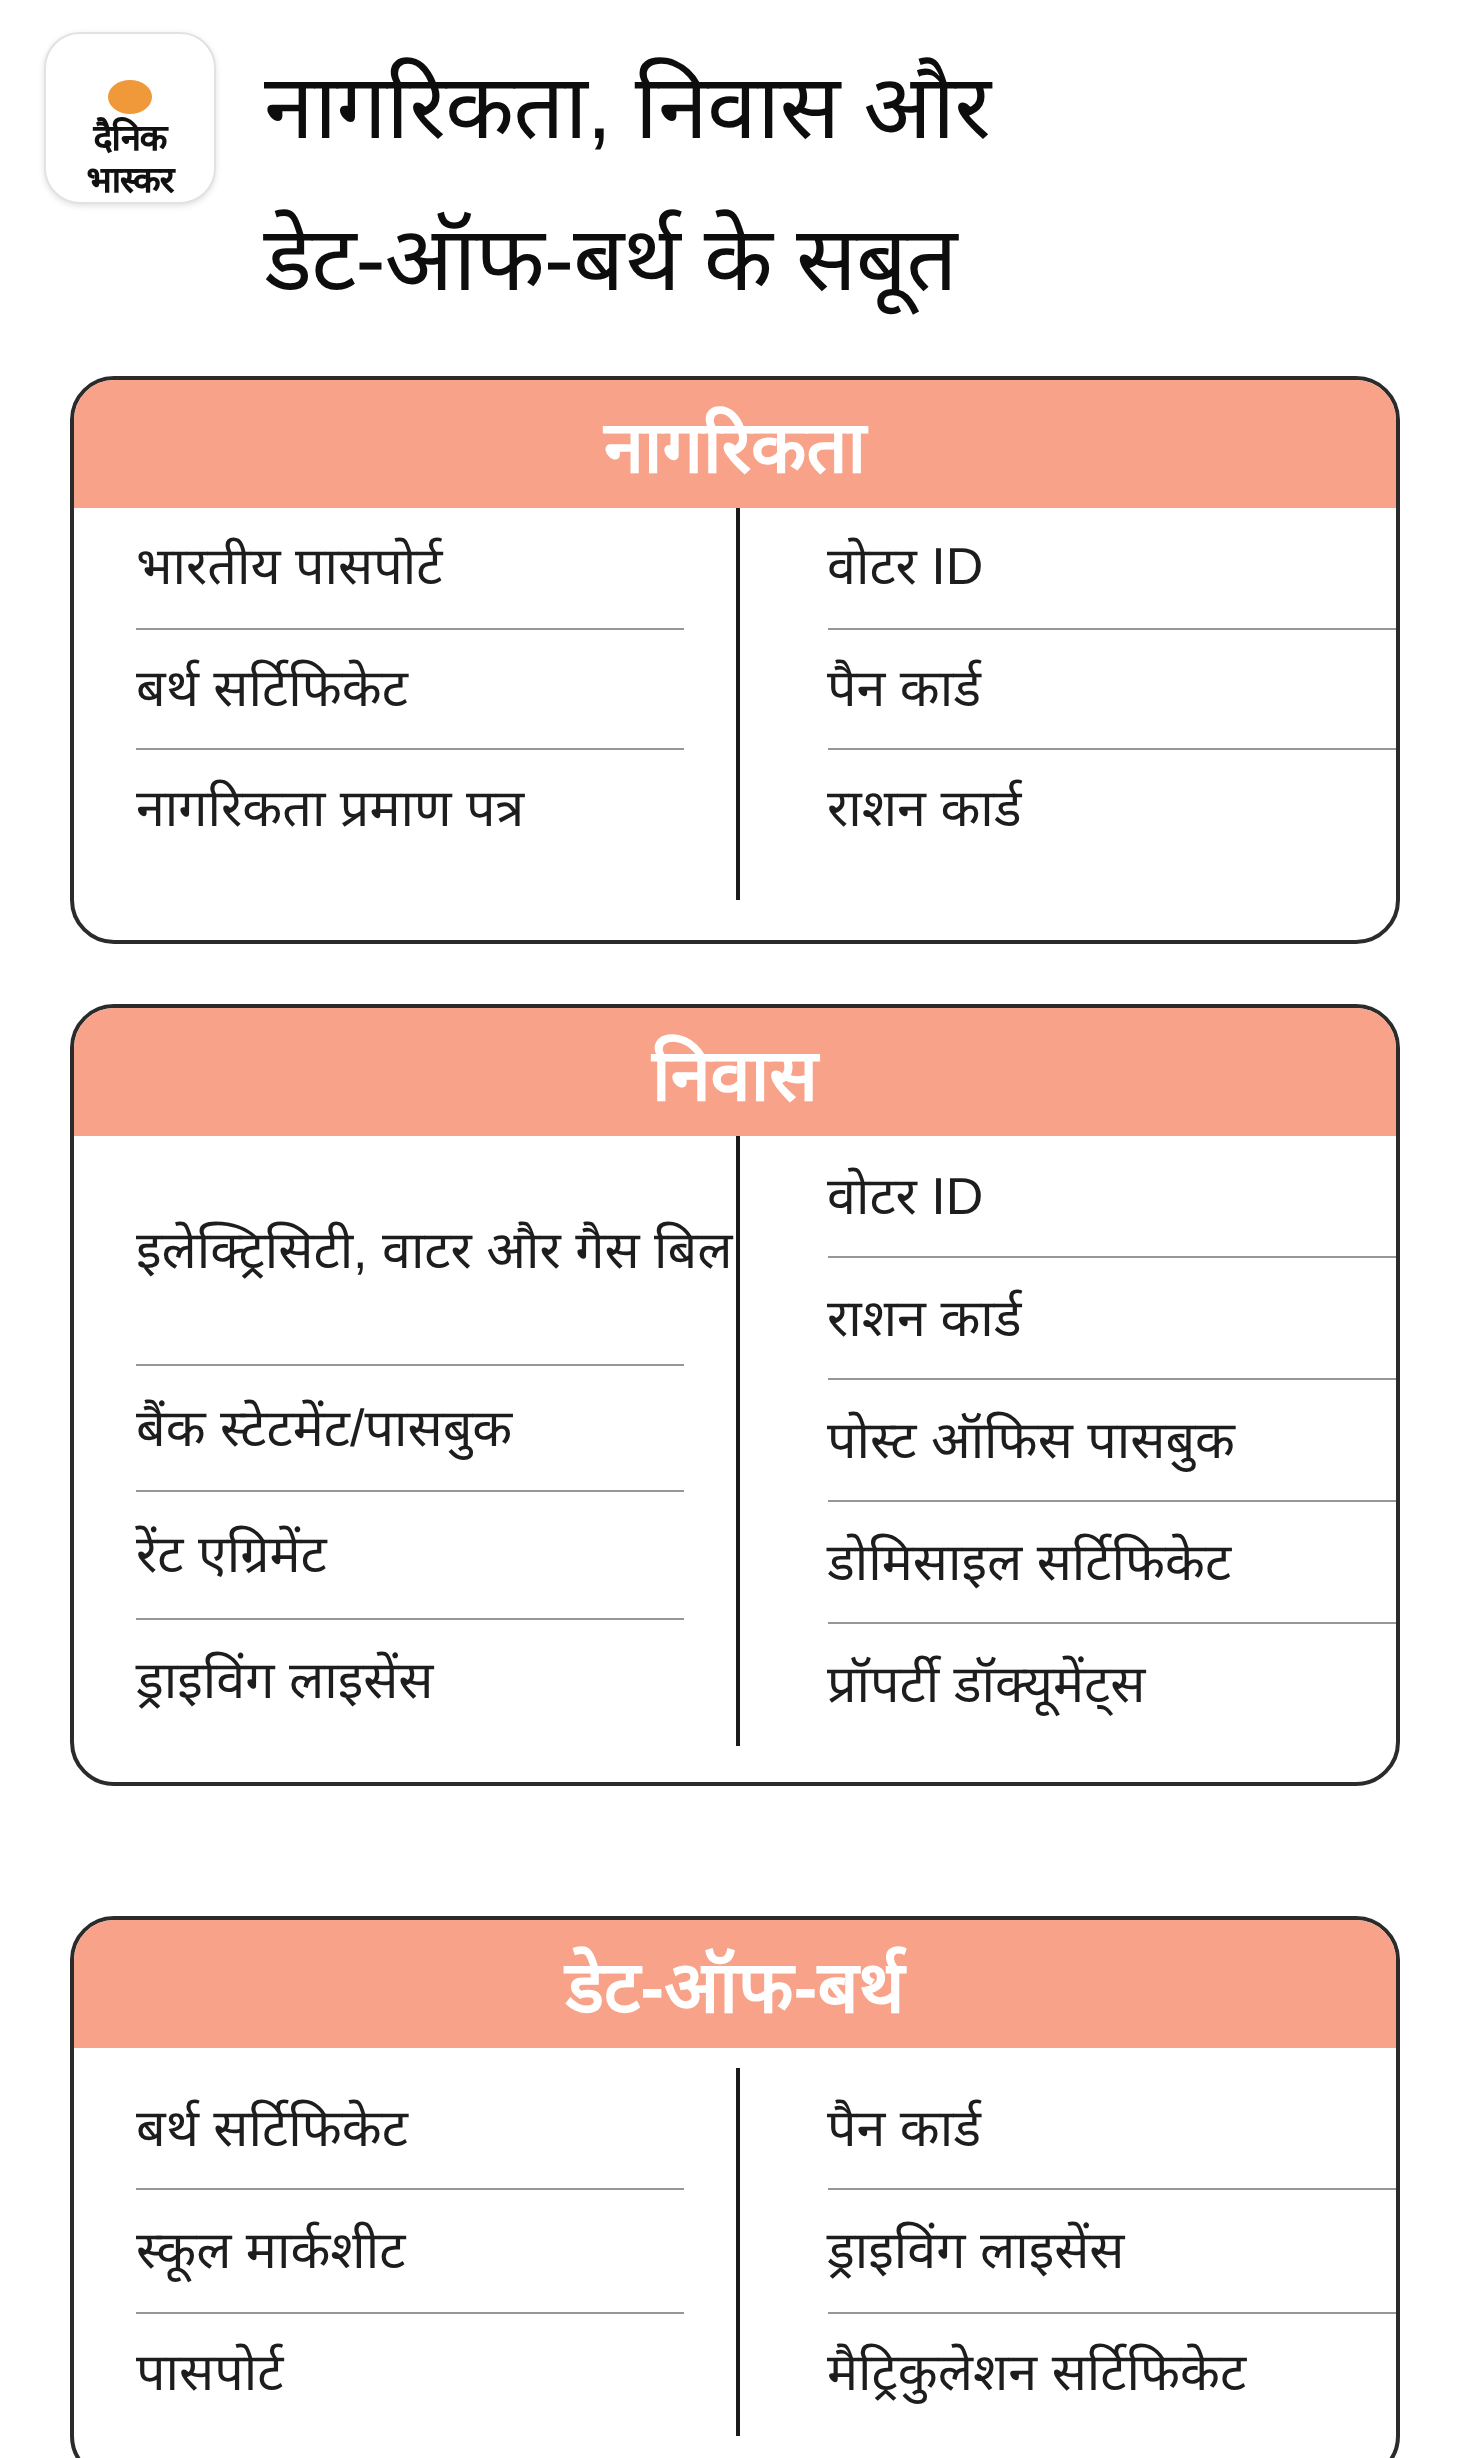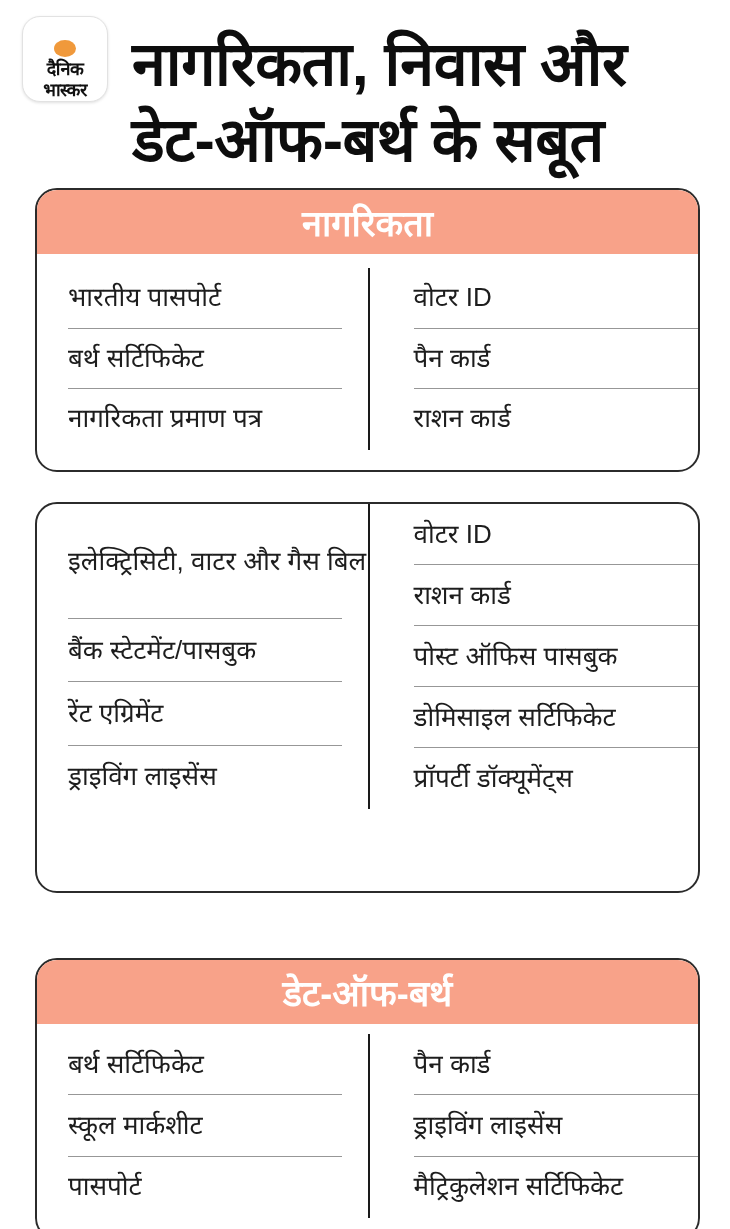--- a/index.html
+++ b/index.html
@@ -13,22 +13,22 @@
   .logo-box{
     position:absolute;left:22px;top:16px;width:86px;height:86px;
     background:#ffffff;border:1px solid #e2e2e2;border-radius:18px;
     box-shadow:0 1px 3px rgba(0,0,0,.12);
     display:flex;flex-direction:column;align-items:center;justify-content:flex-start;
     box-sizing:border-box;padding-top:23px;
   }
   .logo-sun{width:22px;height:22px;border-radius:50%;margin-bottom:2px;}
   .logo-word{font-size:18px;font-weight:700;line-height:21px;color:#111;letter-spacing:-0.5px;}
   .page-title{
-    position:absolute;left:132px;top:26px;width:590px;
-    font-size:61px;font-weight:700;line-height:76px;color:#0d0d0d;
+    position:absolute;left:132px;top:16px;width:590px;
+    font-size:45px;font-weight:400;line-height:76px;color:#0d0d0d;
     letter-spacing:-0.5px;
   }
   
   .card{
     position:absolute;left:35px;width:665px;
     border:2px solid #2b2b2b;border-radius:22px;overflow:hidden;
     box-sizing:border-box;background:#ffffff;
   }
   .card-head{
     height:64px;display:flex;align-items:center;justify-content:center;
@@ -44,21 +44,21 @@
     box-sizing:border-box;
   }
   .col li::after{
     content:"";position:absolute;left:0;bottom:0;height:1px;background:#979797;
   }
   .col-left li::after{right:26px;}
   .col-right li::after{right:0;}
   .col li:last-child::after{display:none;}
   
   .card.s1{top:188px;height:284px;}
-  .s1 .card-body{height:196px;padding-top:14px;box-sizing:border-box;}
+  .s1 .card-body{height:196px;padding-top:0;box-sizing:border-box;}
   .s1 .col li{height:60.5px;}
   
   .card.s2{top:502px;height:391px;}
   .s2 .card-body{height:305px;}
   .s2 .col-left li{height:63.3px;}
   .s2 .col-left li.tall{height:115px;white-space:normal;align-items:center;text-align:right;}
   .s2 .col-right li{height:61px;}
   
   .card.s3{top:958px;height:282px;}
   .s3 .card-body{height:194px;padding-top:10px;box-sizing:border-box;}
@@ -88,20 +88,21 @@
     </ul>
     <ul class="col col-right">
       <li>वोटर ID</li>
       <li>पैन कार्ड</li>
       <li>राशन कार्ड</li>
     </ul>
   </div>
 </div>
 
 <div class="card s2">
+  <div class="card-head" style="background:#F8A289;color:#FFFFFF;">निवास</div>
   <div class="card-body">
     <ul class="col col-left">
       <li class="tall">इलेक्ट्रिसिटी, वाटर और गैस बिल</li>
       <li>बैंक स्टेटमेंट/पासबुक</li>
       <li>रेंट एग्रिमेंट</li>
       <li>ड्राइविंग लाइसेंस</li>
     </ul>
     <ul class="col col-right">
       <li>वोटर ID</li>
       <li>राशन कार्ड</li>

